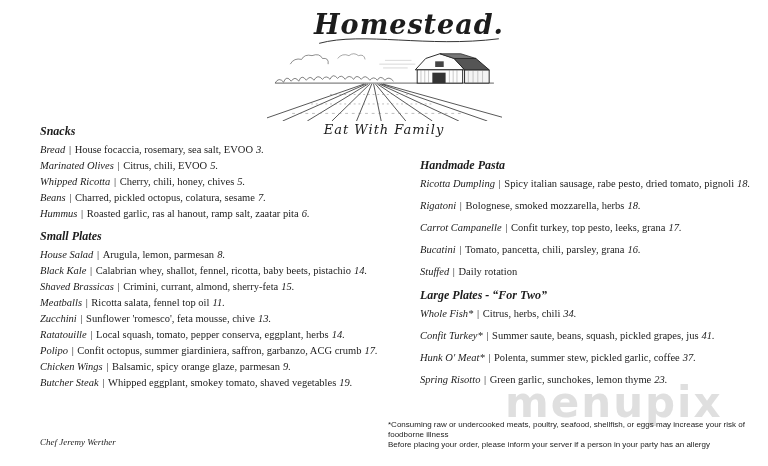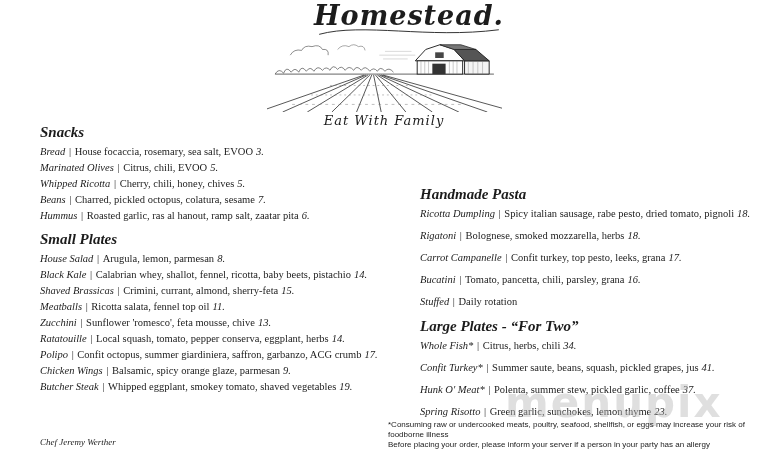--- a/index.html
+++ b/index.html
@@ -3,38 +3,38 @@
 <meta charset="utf-8">
 <style>
   * { margin:0; padding:0; box-sizing:border-box; }
   html,body { background:#ffffff; }
   .page {
     position:relative; width:768px; height:466px; margin:0 auto;
     background:#ffffff; overflow:hidden; color:#1c1c1c;
     font-family:"Liberation Serif", serif;
   }
   
-  .header { position:absolute; top:2px; left:50%; transform:translateX(-50%); width:240px; }
+  .header { position:absolute; top:11px; left:50%; transform:translateX(-50%); width:240px; }
   .title {
     font-family:"DejaVu Serif", serif; font-style:italic; font-weight:bold;
     font-size:27px; line-height:28px; text-align:right; letter-spacing:1px;
     white-space:nowrap;
   }
   .flourish { display:block; margin:-3px 0 0 auto; }
   .illustration { display:block; margin:2px auto 0 auto; }
   .tagline {
     text-align:center; font-style:italic; font-size:13px; letter-spacing:1px;
     margin-top:1px; font-family:"DejaVu Serif", serif;
   }
   
   .col { position:absolute; }
   .col-left  { left:40px;  top:124px; width:375px; }
-  .col-right { left:420px; top:158px; width:335px;margin-top:28px; }
+  .col-right { left:420px; top:158px; width:335px; }
   .section-title {
-    font-size:15px; font-weight:bold; font-style:italic; margin-bottom:5px;font-family:Liberation Serif, serif;
+    font-size:12px; font-weight:bold; font-style:italic; margin-bottom:5px;font-family:Liberation Serif, serif;
   }
   .menu-section { margin-bottom:9px; }
   .menu-item { font-size:10.5px; line-height:12px; margin-bottom:4px; }
   .col-right .menu-item { margin-bottom:10px; }
   .item-name { font-style:italic; }
   .sep { padding:0 1px; }
   .item-price { font-style:italic; margin-left:3px; }
   
   .chef {
     position:absolute; left:40px; bottom:19px;

